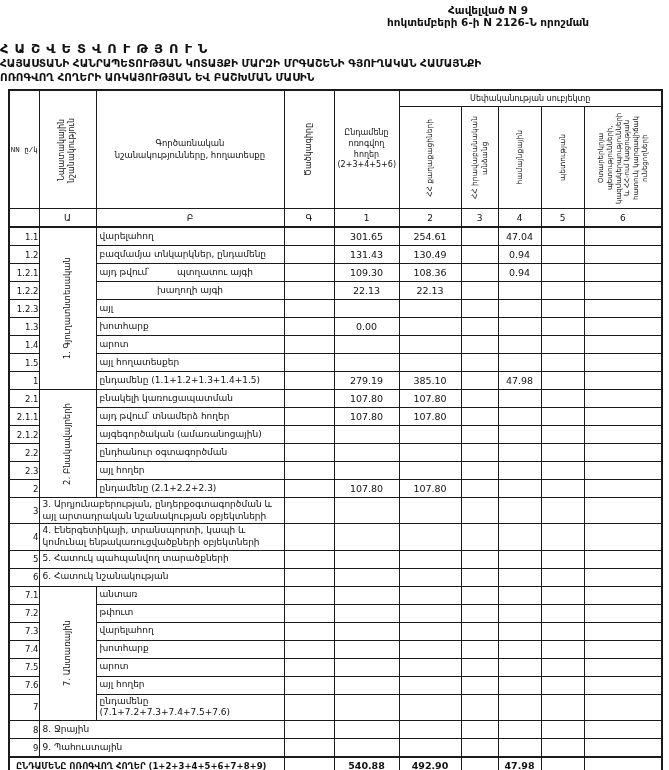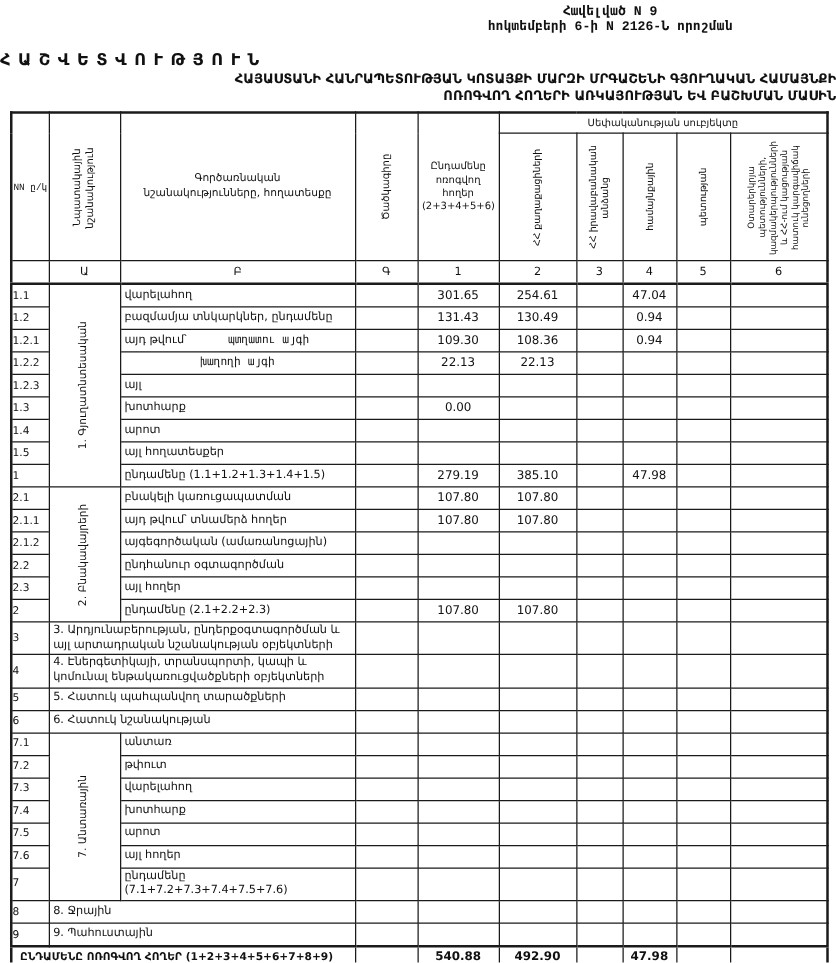--- a/index.html
+++ b/index.html
@@ -4,28 +4,28 @@
 <style>
   html,body{margin:0;padding:0;background:#ffffff;}
   body{
     width:669px;height:770px;overflow:hidden;
     font-family:"DejaVu Sans",sans-serif;color:#111;
     position:relative;
   }
   
   .appendix{
     margin:4px 6px 12px auto;width:350px;text-align:center;
-    font-weight:bold;font-size:10.5px;line-height:1.18;font-family:Liberation Mono, monospace;
+    font-weight:bold;font-size:10.5px;line-height:1.18;
   }
   .doc-title{
     font-weight:bold;font-size:13px;
     letter-spacing:6px;margin-top:1px;
   }
   .doc-subtitle{
-    text-align:right;font-weight:bold;font-size:10.5px;line-height:1.25;
+    text-align:left;font-weight:bold;font-size:10.5px;line-height:1.25;
     margin:1px 0 0 0;
   }
   
   table{
     border-collapse:collapse;table-layout:fixed;
     margin:5px 0 0 8px;width:653px;
     border:2px solid #1b1b1b;
   }
   th,td{
     border:1px solid #1b1b1b;padding:0;overflow:hidden;
@@ -40,28 +40,28 @@
   .vh{
     writing-mode:vertical-rl;transform:rotate(180deg);
     margin:0 auto;font-size:7.5px;line-height:1.3;text-align:center;
     max-height:96px;
   }
   .purp{font-size:8px;max-height:110px;}
   .codev{font-size:8px;}
   .own6{font-size:7px;line-height:1.25;}
   .letters td{height:17px;text-align:center;font-size:9px;border-bottom:2px solid #1b1b1b;}
   tbody td{height:15px;font-size:9px;}
-  td.num{text-align:left;font-size:8.5px;margin-left:44px;}
+  td.num{text-align:right;font-size:8.5px;margin-left:44px;}
   td.sec{vertical-align:middle;}
   .secv{font-size:8.5px;white-space:nowrap;max-height:none;}
   td.desc{padding:1px 3px;line-height:1.3;}
-  td.desc.center{text-align:center;font-family:Liberation Mono, monospace;}
+  td.desc.center{text-align:center;}
   td.desc.split{padding:1px 3px;}
   td.desc.split .pfx{float:left;}
-  td.desc.split .mid{display:block;text-align:center;font-family:Liberation Mono, monospace;}
+  td.desc.split .mid{display:block;text-align:center;}
   td.val{text-align:center;font-size:9.5px;}
   tr.grand td{border-top:2px solid #1b1b1b;border-bottom:2px solid #1b1b1b;}
   tr.grand .lbl{font-weight:bold;font-size:8.5px;padding-left:6px;}
   tr.grand td.val{font-weight:bold;}
 </style>
 </head>
 <body>
 
 <div class="appendix">
   <div>Հավելված N 9</div>

